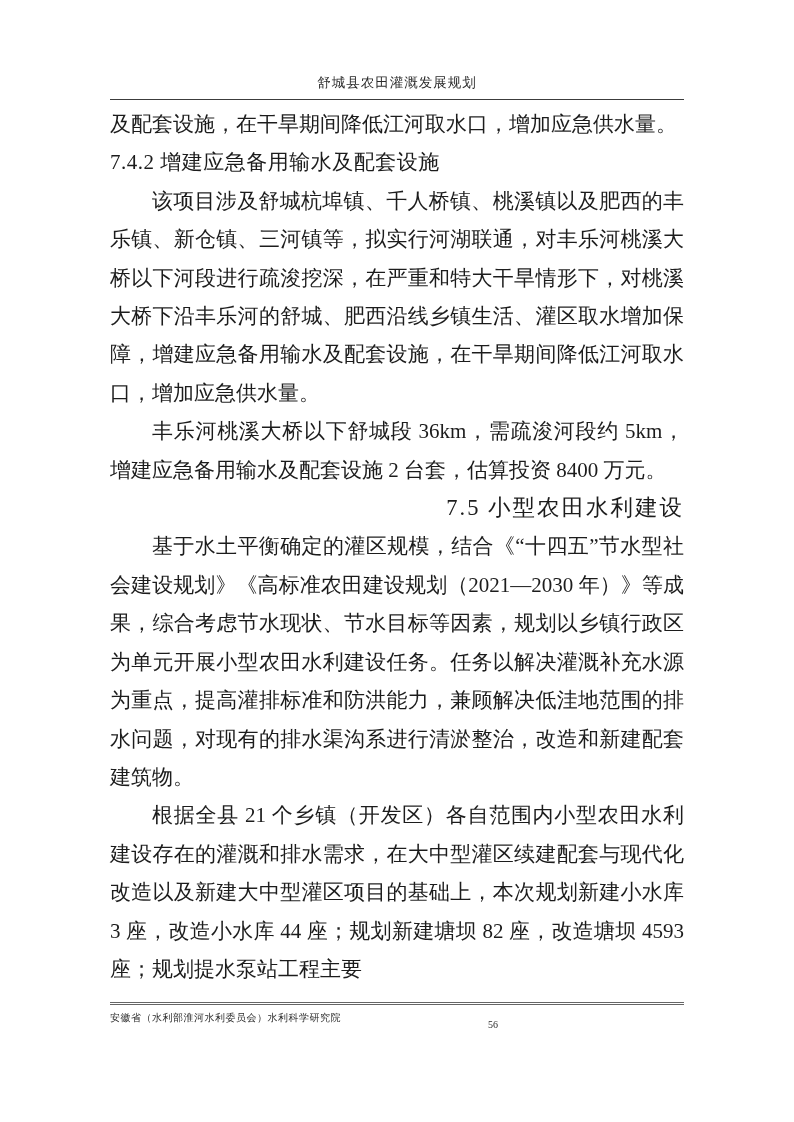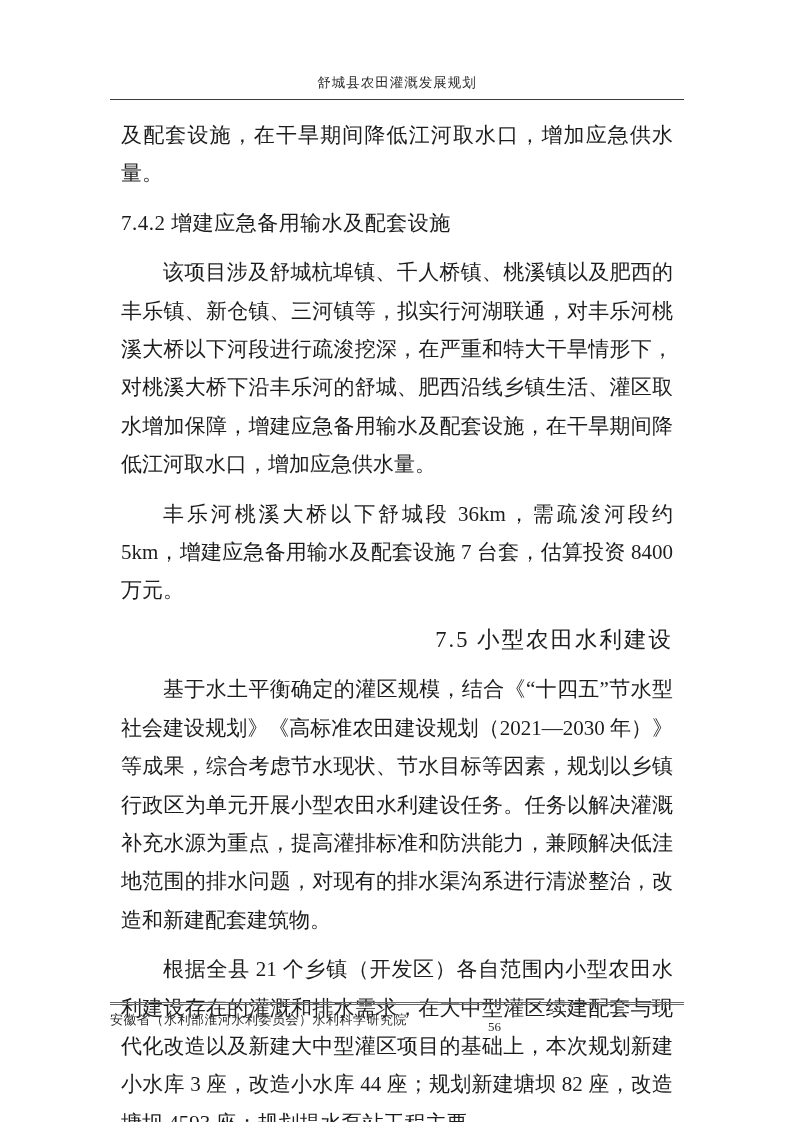--- a/index.html
+++ b/index.html
@@ -32,21 +32,21 @@
     position: absolute;
     top: 105px;
     left: 110px;
     width: 574px;
     font-size: 21px;
     line-height: 38.4px;
     text-align: justify;
     color: #1c1c1c;
   }
   .content p, .content h2, .content h3 {
-    margin: 11px;
+    margin: 0;
     padding: 0;
     font-weight: normal;
   }
   .indent { text-indent: 2em; }
   .h-bold {
     font-size: 21px;
     line-height: 38.4px;
     font-weight: bold;
     text-align: left;
     letter-spacing: 0.5px;
@@ -58,21 +58,21 @@
     text-align: right;
     letter-spacing: 2px;
   }
   .footer {
     position: absolute;
     top: 1002px;
     left: 110px;
     width: 574px;
     border-top: 3px double #666;
     padding-top: 6px;
-    font-size: 13px;
+    font-size: 10px;
     color: #2b2b2b;
   }
   .footer .inst {
     display: inline-block;
     letter-spacing: 0.5px;
   }
   .footer .pagenum {
     position: absolute;
     left: 378px;
     top: 6px;
@@ -85,21 +85,21 @@
 <div class="page">
 
   <div class="running-header">
     <span>舒城县农田灌溉发展规划</span>
   </div>
 
   <div class="content">
     <p class="cont">及配套设施，在干旱期间降低江河取水口，增加应急供水量。</p>
     <h3 class="h-bold">7.4.2 增建应急备用输水及配套设施</h3>
     <p class="indent">该项目涉及舒城杭埠镇、千人桥镇、桃溪镇以及肥西的丰乐镇、新仓镇、三河镇等，拟实行河湖联通，对丰乐河桃溪大桥以下河段进行疏浚挖深，在严重和特大干旱情形下，对桃溪大桥下沿丰乐河的舒城、肥西沿线乡镇生活、灌区取水增加保障，增建应急备用输水及配套设施，在干旱期间降低江河取水口，增加应急供水量。</p>
-    <p class="indent">丰乐河桃溪大桥以下舒城段 36km，需疏浚河段约 5km，增建应急备用输水及配套设施 7 台套，估算投资 8400 万元。</p>
+    <p class="indent">丰乐河桃溪大桥以下舒城段 36km，需疏浚河段约 5km，增建应急备用输水及配套设施 2 台套，估算投资 8400 万元。</p>
     <h2 class="h-kai">7.5 小型农田水利建设</h2>
     <p class="indent">基于水土平衡确定的灌区规模，结合《“十四五”节水型社会建设规划》《高标准农田建设规划（2021—2030 年）》等成果，综合考虑节水现状、节水目标等因素，规划以乡镇行政区为单元开展小型农田水利建设任务。任务以解决灌溉补充水源为重点，提高灌排标准和防洪能力，兼顾解决低洼地范围的排水问题，对现有的排水渠沟系进行清淤整治，改造和新建配套建筑物。</p>
     <p class="indent">根据全县 21 个乡镇（开发区）各自范围内小型农田水利建设存在的灌溉和排水需求，在大中型灌区续建配套与现代化改造以及新建大中型灌区项目的基础上，本次规划新建小水库 3 座，改造小水库 44 座；规划新建塘坝 82 座，改造塘坝 4593 座；规划提水泵站工程主要</p>
   </div>
 
   <div class="footer">
     <span class="inst">安徽省（水利部淮河水利委员会）水利科学研究院</span>
     <span class="pagenum">56</span>
   </div>
 

